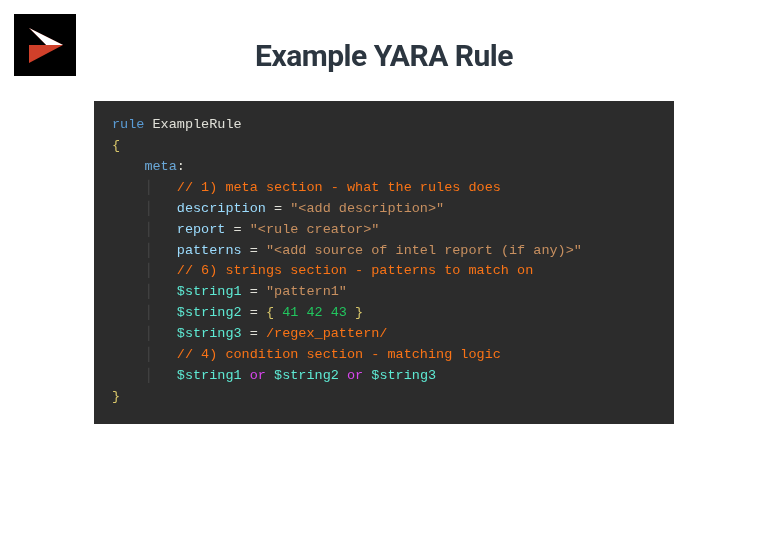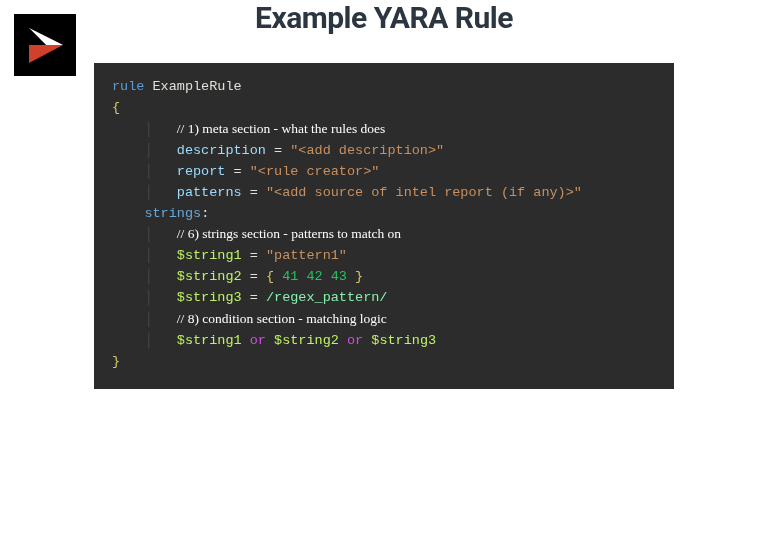--- a/index.html
+++ b/index.html
@@ -23,48 +23,49 @@
       background: #000000;
       display: flex;
       align-items: center;
       justify-content: center;
     }
     .title {
       text-align: center;
       font-size: 30px;
       font-weight: 700;
       color: #2c3640;
+      padding-top: 38px;
       letter-spacing: -0.5px;
     }
     .code-container {
       margin: 28px auto 4px auto;
       width: 580px;
       background: #2c2c2c;
       padding: 14px 18px 16px 18px;
       font-family: "Consolas", "Menlo", "Courier New", monospace;
       font-size: 13.5px;
       line-height: 1.55;
       position: relative;
     }
     .line {
       white-space: pre;
     }
     .kw-rule { color: #5a9bd4; }
     .rule-name { color: #e0e0d8; }
     .brace { color: #d8c66a; }
     .section { color: #6aa8d8; }
     .colon { color: #e0e0d8; }
-    .comment { color: #ffffff; font-family: Liberation Serif, serif; }
+    .comment { color: #f97316; }
     .prop { color: #9cdcfe; font-family: Liberation Mono, monospace; }
     .equals { color: #e0e0d8; }
     .string { color: #c89060; }
-    .variable { color: #bef264; }
+    .variable { color: #5eead4; }
     .hexbrace { color: #d8c66a; }
     .hexnum { color: #22c55e; }
-    .regex { color: #86efac; text-align: right; }
+    .regex { color: #f97316; text-align: right; }
     .op { color: #d946ef; }
     .guide {
       color: #4a4a4a;
       user-select: none;
     }
   </style>
 </head>
 <body>
 
 <div class="logo">
@@ -74,28 +75,28 @@
     <polygon points="7,6 24,23 7,23" fill="#000000"></polygon>
   </svg>
 </div>
 
 <h1 class="title">Example YARA Rule</h1>
 
 <div class="code-container">
   <div class="line"><span class="kw-rule">rule</span> <span class="rule-name">ExampleRule</span></div>
   <div class="line"><span class="brace">{</span></div>
 
+  <div class="line">    <span class="section">meta</span><span class="colon">:</span></div>
   <div class="line">    <span class="guide">│   </span><span class="comment">// 1) meta section - what the rules does</span></div>
   <div class="line">    <span class="guide">│   </span><span class="prop">description</span><span class="equals"> = </span><span class="string">"&lt;add description&gt;"</span></div>
   <div class="line">    <span class="guide">│   </span><span class="prop">report</span><span class="equals"> = </span><span class="string">"&lt;rule creator&gt;"</span></div>
   <div class="line">    <span class="guide">│   </span><span class="prop">patterns</span><span class="equals"> = </span><span class="string">"&lt;add source of intel report (if any)&gt;"</span></div>
 
-  <div class="line">    <span class="section">strings</span><span class="colon">:</span></div>
   <div class="line">    <span class="guide">│   </span><span class="comment">// 6) strings section - patterns to match on</span></div>
   <div class="line">    <span class="guide">│   </span><span class="variable">$string1</span><span class="equals"> = </span><span class="string">"pattern1"</span></div>
   <div class="line">    <span class="guide">│   </span><span class="variable">$string2</span><span class="equals"> = </span><span class="hexbrace">{</span><span class="hexnum"> 41 42 43 </span><span class="hexbrace">}</span></div>
   <div class="line">    <span class="guide">│   </span><span class="variable">$string3</span><span class="equals"> = </span><span class="regex">/regex_pattern/</span></div>
 
-  <div class="line">    <span class="guide">│   </span><span class="comment">// 8) condition section - matching logic</span></div>
+  <div class="line">    <span class="guide">│   </span><span class="comment">// 4) condition section - matching logic</span></div>
   <div class="line">    <span class="guide">│   </span><span class="variable">$string1</span> <span class="op">or</span> <span class="variable">$string2</span> <span class="op">or</span> <span class="variable">$string3</span></div>
 
   <div class="line"><span class="brace">}</span></div>
 </div>
 
 </body></html>

